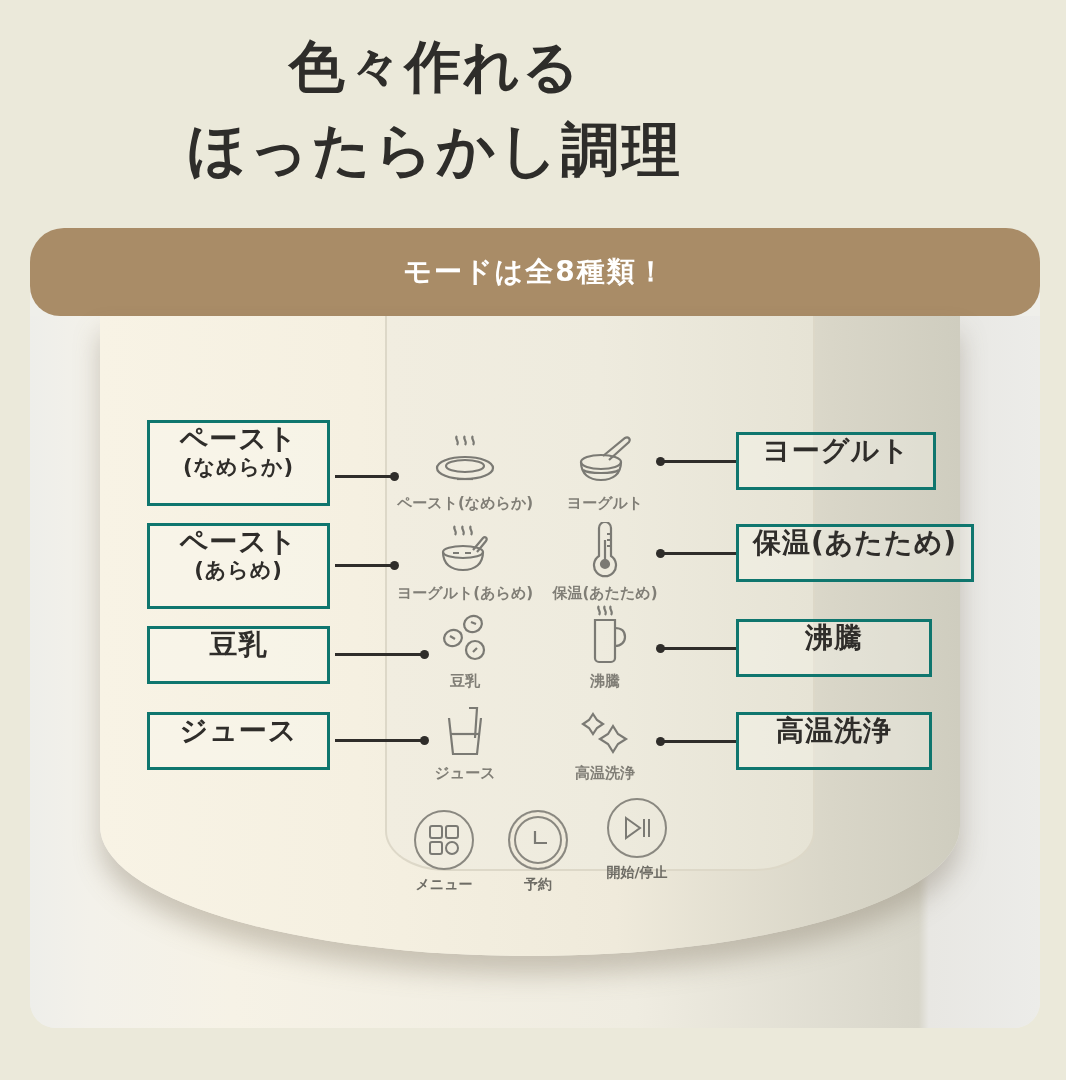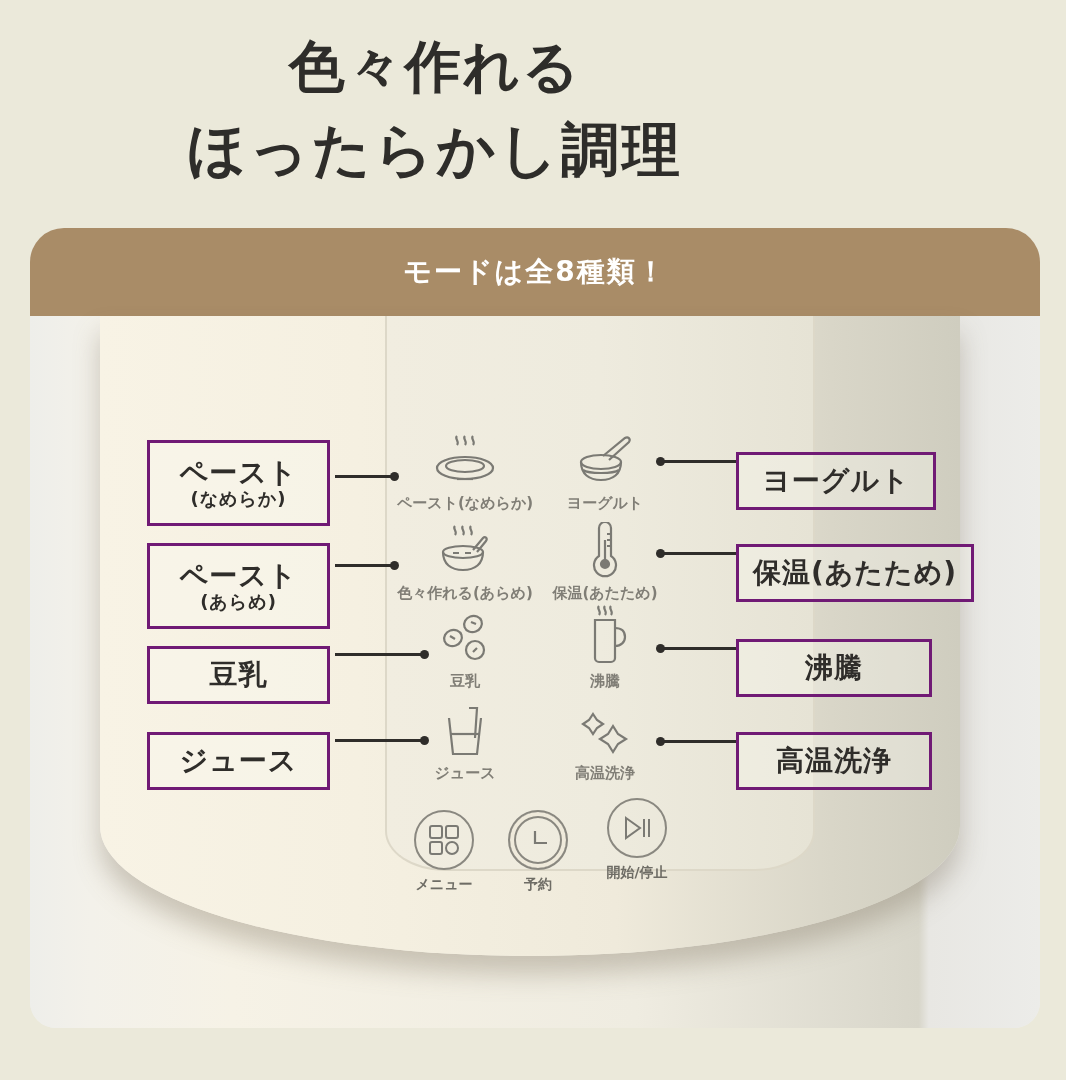--- a/index.html
+++ b/index.html
@@ -19,46 +19,46 @@
 
     .panel {
       position: absolute; left: 30px; top: 228px; width: 1010px; height: 800px;
       border-radius: 34px 34px 26px 26px; overflow: hidden;
       background: #efefea;
     }
     .banner {
       position: absolute; left: 0; top: 0; width: 100%; height: 88px;
       background: #a98c67;
       color: #ffffff; font-weight: bold; font-size: 28px; letter-spacing: 2px;
-      display: flex; align-items: center; justify-content: center;
+      display: flex; align-items: center; justify-content: center; border-radius: 30px;
     }
     .photo {
       position: absolute; left: 0; top: 88px; width: 100%; height: 712px;
       background: linear-gradient(90deg, #eeeeea 0%, #f3f1ea 6%, #f6f2e6 20%, #efece1 60%, #d8d6ca 88%, #e8e7e3 89%, #ecece9 100%);
     }
     .body-shape {
       position: absolute; left: 70px; top: 0; width: 860px; height: 640px;
       background: linear-gradient(90deg, #f8f3e5 0%, #f5f0e1 30%, #efeadb 60%, #d9d6c8 85%, #cfcdbf 100%);
       border-radius: 0 0 430px 430px / 0 0 130px 130px;
       box-shadow: 0 18px 26px rgba(120,110,90,0.35);
     }
     .front-panel {
       position: absolute; left: 285px; top: 0; width: 430px; height: 555px;
       border-left: 2px solid #ddd8c8; border-right: 2px solid #ddd8c8; border-bottom: 2px solid #ddd8c8;
       border-radius: 0 0 60px 60px / 0 0 40px 40px;
       background: linear-gradient(90deg, #f1ede0 0%, #eeebde 50%, #e6e3d5 100%);
     }
 
     .label-box {
-      position: absolute; border: 3px solid #701a75; background: rgba(250,248,240,0.35);
-      display: flex; flex-direction: column; align-items: center; justify-content: center;
-      font-weight: bold; color: #2f2d2a; text-align: center; line-height: 1.15; margin-top: 20px;
+      position: absolute; border: 3px solid #0f766e; background: rgba(250,248,240,0.35);
+      display: flex; flex-direction: column; align-items: center; 
+      font-weight: bold; color: #2f2d2a; text-align: center; line-height: 1.15;
     }
     .label-box .main { font-size: 28px; letter-spacing: 1px; }
-    .label-box .sub { font-size: 18px; letter-spacing: 1px; }
+    .label-box .sub { font-size: 21px; letter-spacing: 1px; }
     .connector {
       position: absolute; height: 3px; background: #2f2d2a;
     }
     .connector .dot {
       position: absolute; top: -3px; width: 9px; height: 9px; border-radius: 50%; background: #2f2d2a;
     }
     .mode-icon {
       position: absolute; display: flex; flex-direction: column; align-items: center;
       color: #7b7a74;
     }
@@ -168,21 +168,21 @@
 </div>
 
 <div class="mode-icon" style="left:400px;top:522px;width:130px;">
   <svg width="64" height="56" viewBox="0 0 64 56" fill="none" stroke="#7b7a74" stroke-width="2.2">
     <path d="M22 4c-3 3 3 5 0 9M30 4c-3 3 3 5 0 9M38 4c-3 3 3 5 0 9"></path>
     <path d="M40 28l10-12c2-2 5 0 3 3L44 30"></path>
     <ellipse cx="30" cy="30" rx="20" ry="6"></ellipse>
     <path d="M10 30c0 12 8 18 20 18s20-6 20-18"></path>
     <path d="M20 31h6M32 31h6"></path>
   </svg>
-  <span class="cap">色々作れる(あらめ)</span>
+  <span class="cap">ヨーグルト(あらめ)</span>
 </div>
 
 <div class="mode-icon" style="left:545px;top:522px;width:120px;">
   <svg width="64" height="56" viewBox="0 0 64 56" fill="none" stroke="#7b7a74" stroke-width="2.2">
     <path d="M26 6a6 6 0 0 1 12 0v28a11 11 0 1 1-12 0z"></path>
     <circle cx="32" cy="42" r="4" fill="#7b7a74"></circle>
     <path d="M32 18v20"></path>
     <path d="M34 12h3M34 18h3M34 24h3"></path>
   </svg>
   <span class="cap">保温(あたため)</span>

